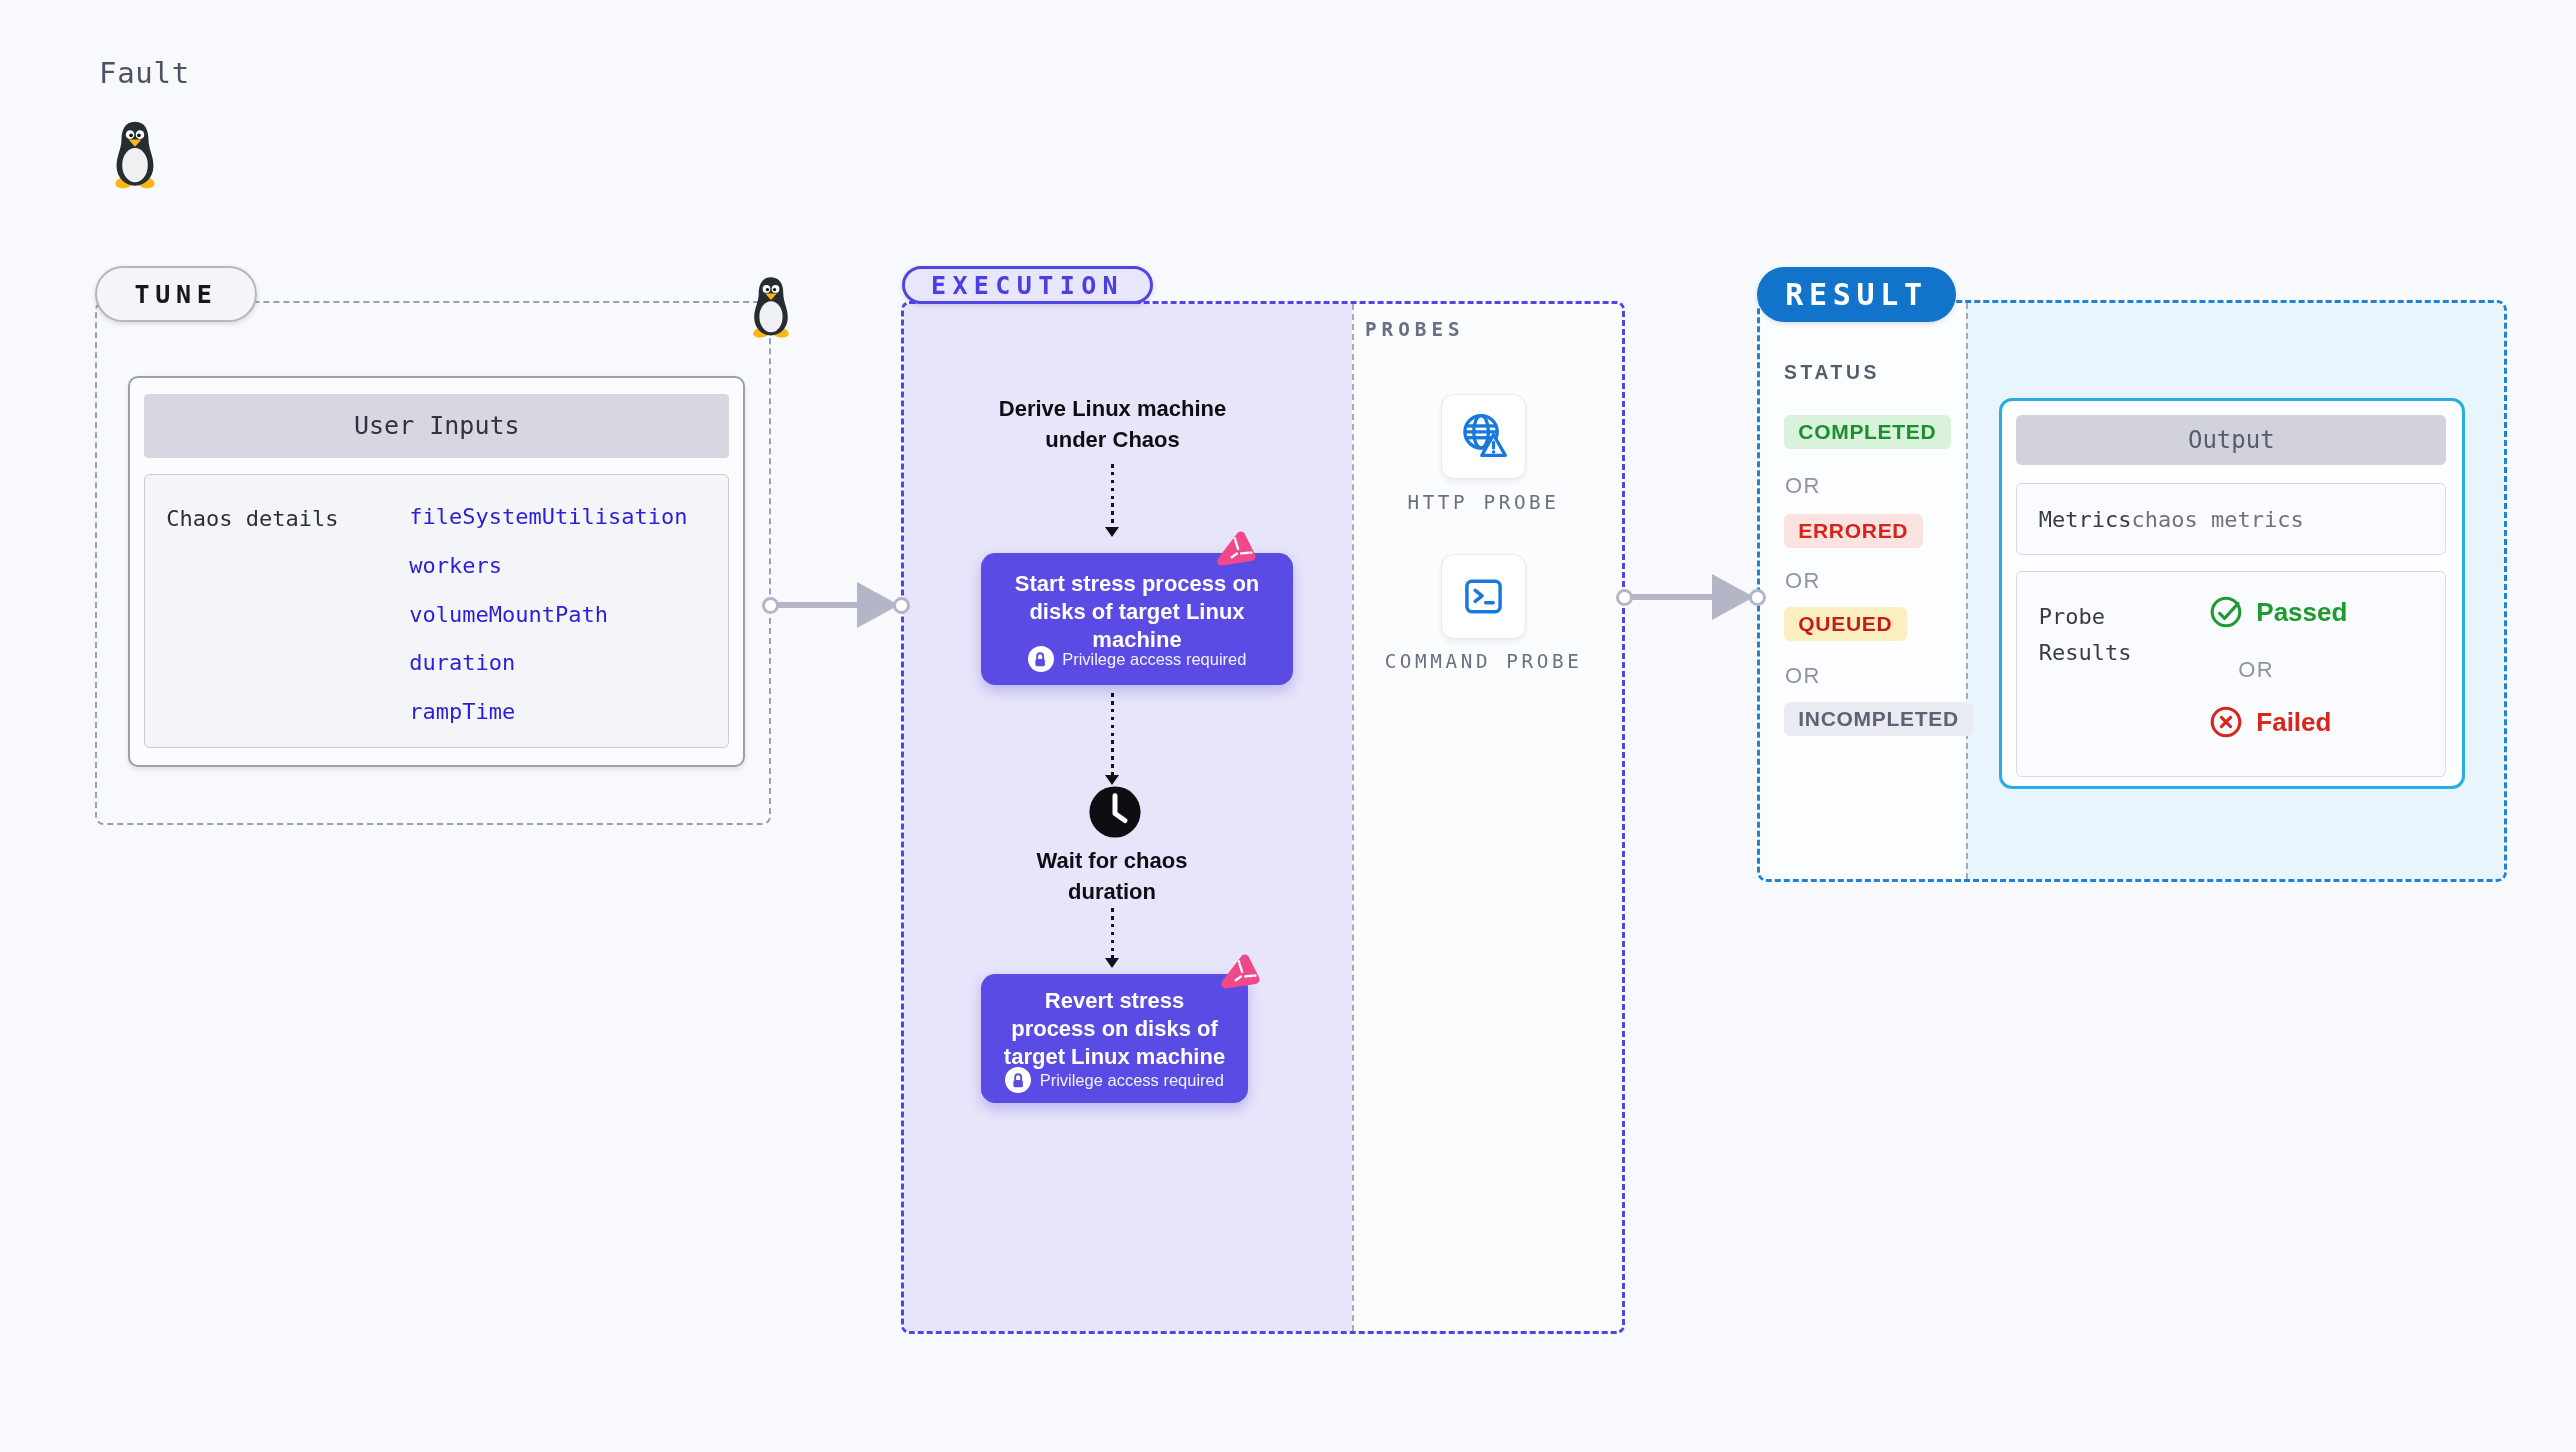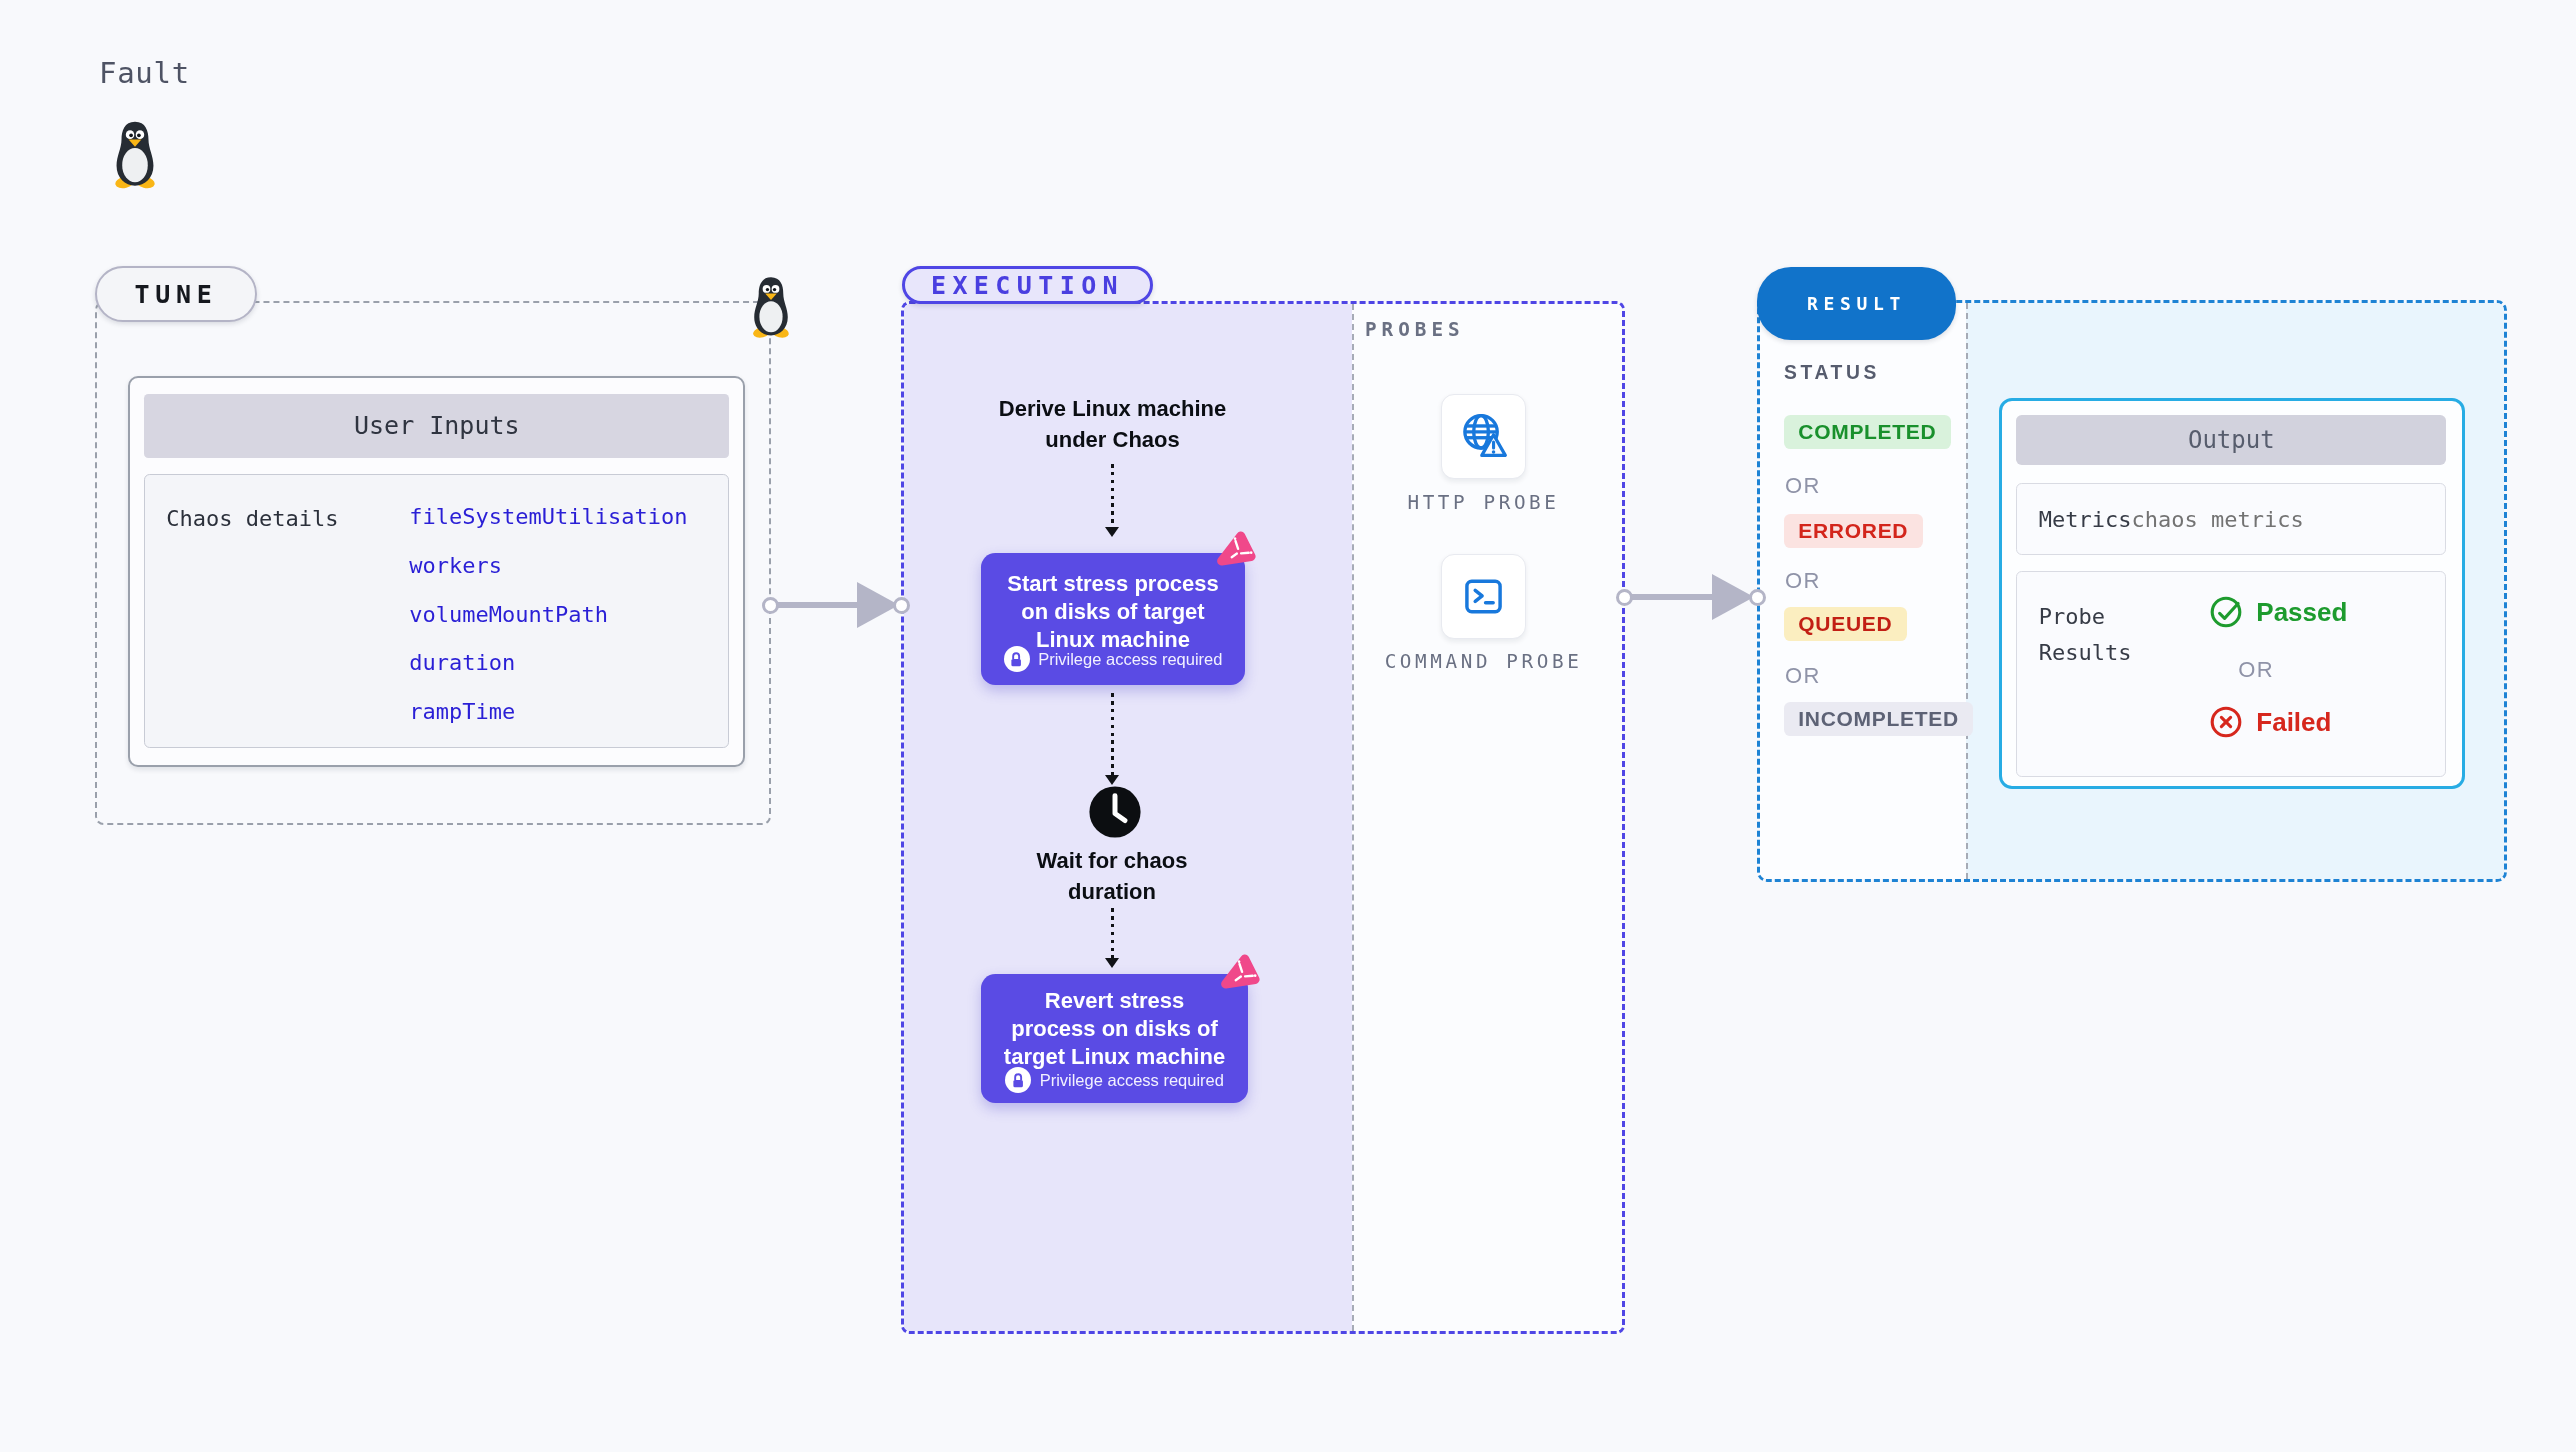--- a/index.html
+++ b/index.html
@@ -10,21 +10,21 @@
 
   
   .fault-label { left:99px; top:57px; font:400 29px/33px "DejaVu Sans Mono", monospace; color:#4e5364; letter-spacing:0.7px; }
   .page-title  { left:201px; top:133px; font:700 42px/46px "Liberation Sans", sans-serif; color:#0e1117; }
 
   
   .pill { display:flex; align-items:center; justify-content:center; border-radius:34px; z-index:5;
           font-family:"DejaVu Sans Mono", monospace; font-weight:700; box-shadow:0 2.1px 5px rgba(30,35,60,.14); }
   .tune-pill   { left:95px; top:266px; width:162px; height:56px; background:#f4f5f8; border:2.9px solid #b4b4c6; color:#15181e; font-size:25px; letter-spacing:5.7px; }
   .exec-pill   { left:902px; top:266px; width:251px; height:38px; background:#e8e6fb; border:3.6px solid #4f46e5; color:#4a3fe0; font-size:25px; letter-spacing:6.4px; }
-  .result-pill { left:1757px; top:267px; width:199px; height:73px; background:#1173ca; border:none; color:#ffffff; font-size:18px; letter-spacing:5.7px; }
+  .result-pill { left:1757px; top:267px; width:199px; height:55px; background:#1173ca; border:none; color:#ffffff; font-size:30px; letter-spacing:5.7px; }
 
   
   .tune-box { left:95px; top:301px; width:676px; height:524px; border:2.9px dashed #9aa0ab; border-radius:8.6px; }
   .ui-card  { left:128px; top:376px; width:617px; height:391px; background:#fcfcfe; border:2.1px solid #9aa0ab; border-radius:10px; box-shadow:0 2.1px 5.7px rgba(20,25,45,.10);padding-left:16px; }
   .ui-header{ left:14.3px; top:15.8px; width:585px; height:64px; background:#d7d6e1; border-radius:4.3px; display:flex; align-items:center; justify-content:center;
               font:500 25px "DejaVu Sans Mono", monospace; color:#2f3440; }
   .ui-body  { left:14.3px; top:96px; width:585px; height:274px; background:#f4f5f9; border:1.4px solid #c8cbd5; border-radius:5.7px; }
   .ui-row-label { left:21px; top:29px; font:400 22px/29px "DejaVu Sans Mono", monospace; color:#2b303b; }
   .ui-val   { position:absolute; left:264px; width:308px; font:400 22px/29px "DejaVu Sans Mono", monospace; color:#2a1fd6; }
 
@@ -133,21 +133,21 @@
     <div class="exec-main"></div>
     <div class="probes-col"></div>
   </div>
   <div class="abs pill exec-pill">EXECUTION</div>
 
   <div class="flow-text" style="left:985px;top:393px;width:255px">Derive Linux machine under Chaos</div>
 
   <div class="dot-line" style="left:1111px;top:464px;height:63px"></div>
   <div class="dot-head" style="left:1105px;top:527px"></div>
 
-  <div class="node" style="left:981px;top:553px;width:264px;height:132px">
+  <div class="node" style="left:981px;top:553px;width:312px;height:132px">
     <div class="node-text">Start stress process on disks of target Linux machine</div>
     <div class="lock-row">
       <span class="lock-circle">
         <svg width="14.3" height="17" viewBox="0 0 24 28">
           <path d="M7,13 V8.5 a5,5 0 0 1 10,0 V13" fill="none" stroke="#5a4be4" stroke-width="3.2"></path>
           <rect x="4" y="13" width="16" height="12.5" rx="2.6" fill="#5a4be4"></rect>
         </svg>
       </span>
       <span class="lock-note">Privilege access required</span>
     </div>

